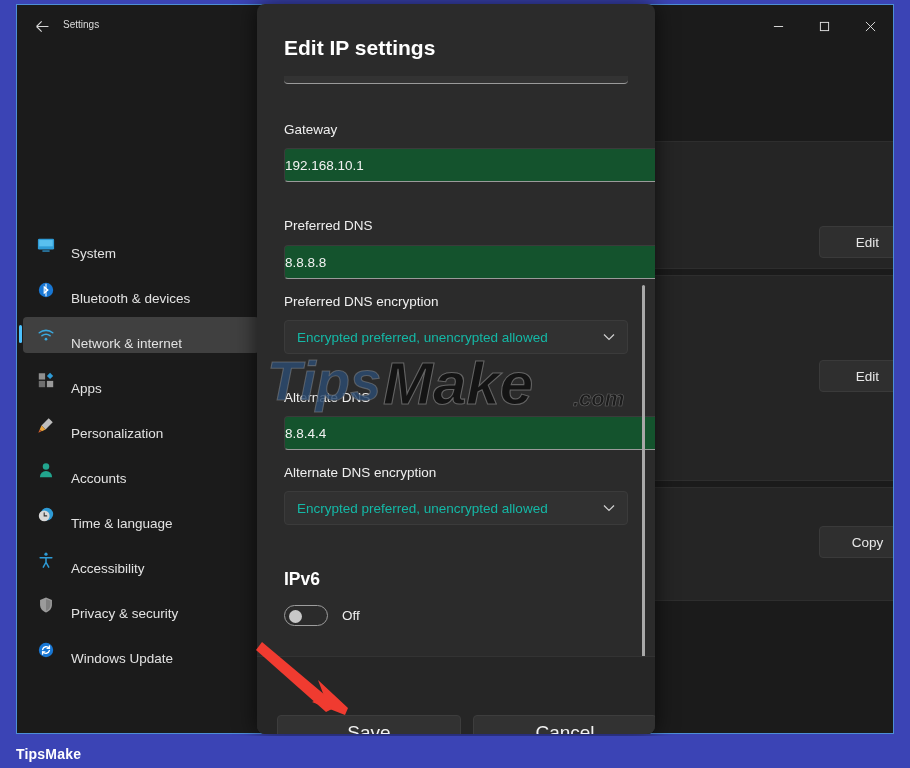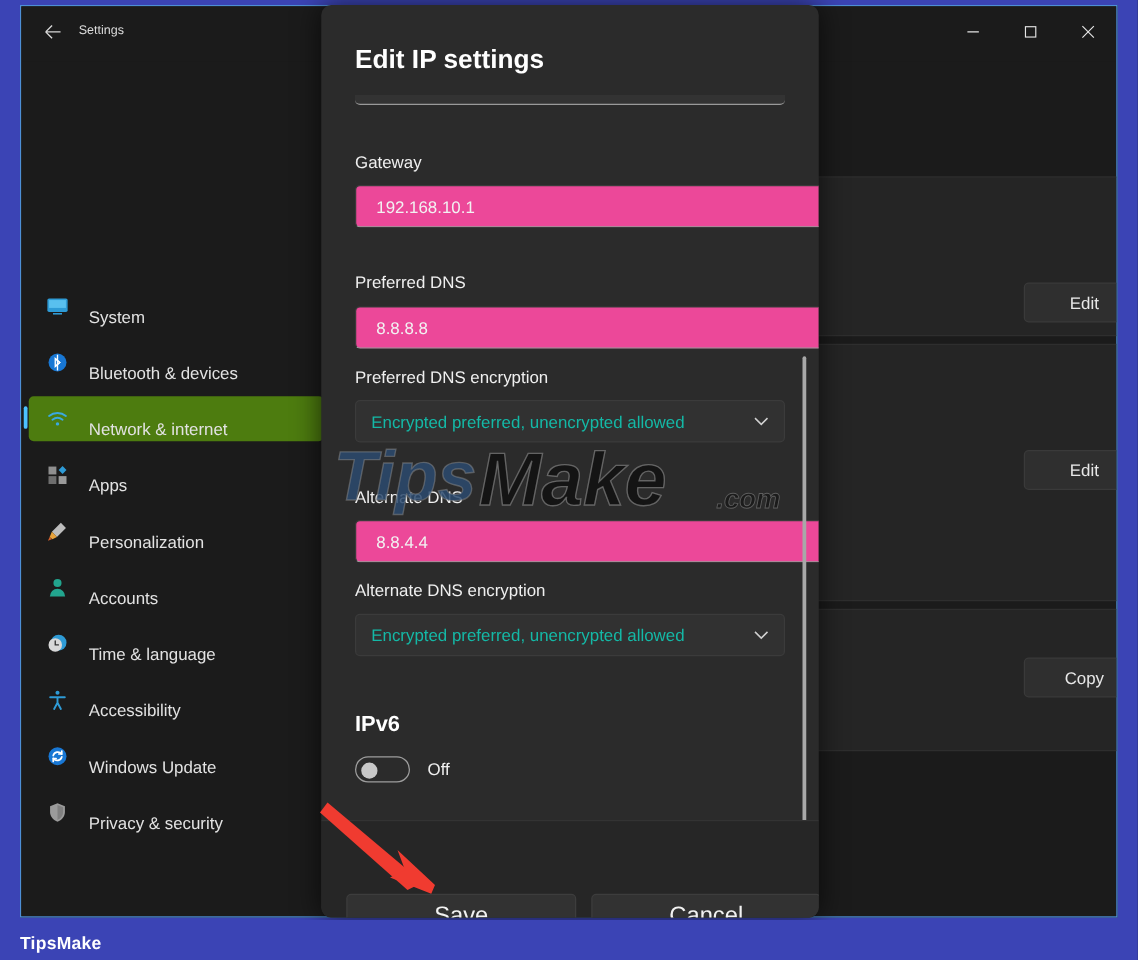--- a/index.html
+++ b/index.html
@@ -67,21 +67,21 @@
     border: 1px solid #323232; border-bottom: 1px solid #8a8a8a;
     border-radius: 4px; display: flex; align-items: center; padding: 0 10px;
   }
   .search-box span { color: #a0a0a0; font-size: 12.5px; }
 
   .nav { position: absolute; left: 6px; top: 178px; width: 236px; }
   .nav-item {
     position: relative; height: 36px; margin-bottom: 9px;
     display: flex; align-items: center; border-radius: 4px; padding-left: 12px;
   }
-  .nav-item.active { background: #4d7c0f; }
+  .nav-item.active { background: #404040; }
   .nav-item.active::before {
     content: ""; position: absolute; left: -4px; top: 8px;
     width: 3px; height: 18px; background: #4cc2ff; border-radius: 2px;
   }
   .nav-ico {
     width: 22px; height: 22px; margin-right: 14px;
     display: flex; align-items: center; justify-content: center;
   }
   .nav-ico svg { width: 18px; height: 18px; }
   .nav-label { color: #e2e2e2; font-size: 13.5px; margin-top: 16px; }
@@ -124,23 +124,23 @@
     position: absolute; left: 27px; top: 4px; width: 344px; height: 8px;
     background: #333333; border-radius: 0 0 4px 4px;
     border-bottom: 1.5px solid #9a9a9a;
   }
 
   .fld-label {
     position: absolute; left: 27px; color: #efefef; font-size: 13.5px;
   }
   .fld-input {
     position: absolute; left: 27px; width: 380px; height: 34px;
-    background: #ec4899; border: 1px solid #3b3b3b;
+    background: #14532d; border: 1px solid #3b3b3b;
     border-bottom: 1.5px solid #9a9a9a; border-radius: 4px;
-    display: flex; align-items: center; padding-left: 16px;
+    display: flex; align-items: center; padding-left: 0;
   }
   .fld-input span { color: #f2f2f2; font-size: 13.5px; }
   .fld-select {
     position: absolute; left: 27px; width: 344px; height: 34px;
     background: #313131; border: 1px solid #3b3b3b; border-radius: 4px;
     display: flex; align-items: center; padding: 0 12px;
   }
   .fld-select .sel-text { color: #14b8a6; font-size: 13.5px; flex: 1; }
   .fld-select .sel-chev { color: #d0d0d0; display: flex; }
   .fld-select .sel-chev svg { width: 12px; height: 8px; }
@@ -323,37 +323,37 @@
               <circle cx="10" cy="3.6" r="1.8" fill="#2e9bd6" stroke="none"></circle>
               <path d="M3.5 7.5h13M10 7.5v5M10 12.5l-3 5.5M10 12.5l3 5.5"></path>
             </svg>
           </span>
           <span class="nav-label">Accessibility</span>
         </div>
 
         <div class="nav-item">
           <span class="nav-ico">
             <svg viewBox="0 0 20 20">
+                <path d="M10 1.8l6.6 2.6v5.2c0 4.2-3 7.4-6.6 8.6-3.6-1.2-6.6-4.4-6.6-8.6V4.4z" fill="#9b9b9b"></path>
+                <path d="M10 3.4l5 2v4.2c0 3.3-2.2 5.9-5 7z" fill="#808080"></path>
+              </svg>
+          </span>
+          <span class="nav-label">Privacy &amp; security</span>
+        </div>
+
+        <div class="nav-item">
+          <span class="nav-ico">
+            <svg viewBox="0 0 20 20">
                 <circle cx="10" cy="10" r="8" fill="#1877d4"></circle>
                 <path d="M13.6 8A4.2 4.2 0 006.2 9.4" stroke="#fff" stroke-width="1.5" fill="none" stroke-linecap="round"></path>
                 <path d="M6.4 12a4.2 4.2 0 007.4-1.4" stroke="#fff" stroke-width="1.5" fill="none" stroke-linecap="round"></path>
                 <path d="M13.8 5.4V8h-2.6M6.2 14.6V12h2.6" stroke="#fff" stroke-width="1.5" fill="none" stroke-linecap="round"></path>
               </svg>
           </span>
           <span class="nav-label">Windows Update</span>
-        </div>
-
-        <div class="nav-item">
-          <span class="nav-ico">
-            <svg viewBox="0 0 20 20">
-                <path d="M10 1.8l6.6 2.6v5.2c0 4.2-3 7.4-6.6 8.6-3.6-1.2-6.6-4.4-6.6-8.6V4.4z" fill="#9b9b9b"></path>
-                <path d="M10 3.4l5 2v4.2c0 3.3-2.2 5.9-5 7z" fill="#808080"></path>
-              </svg>
-          </span>
-          <span class="nav-label">Privacy &amp; security</span>
         </div>
 
       </div>
     </div>
 
     <div class="main">
       <div class="page-title">ệu Từ Vệ Tinh</div>
 
       <div class="card card-1">
 

